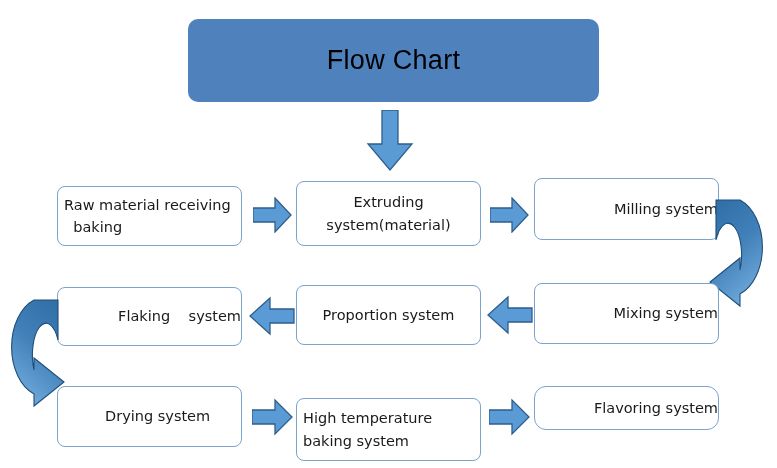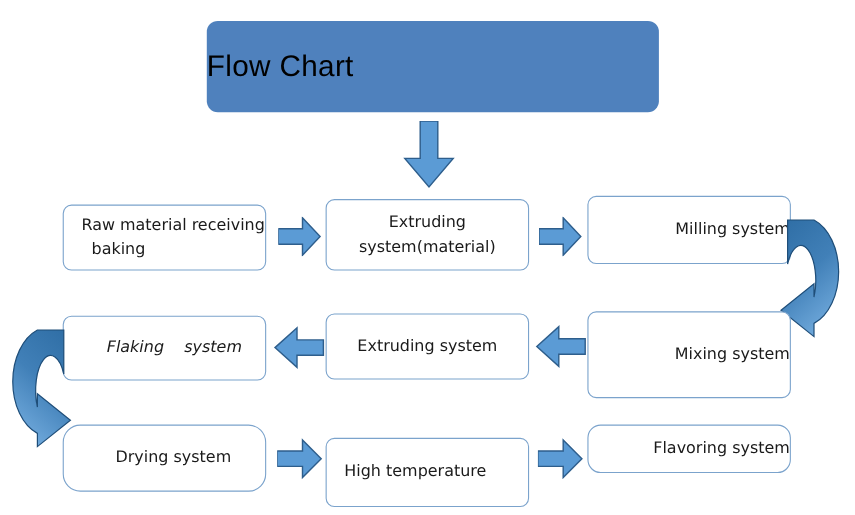--- a/index.html
+++ b/index.html
@@ -20,21 +20,21 @@
   .title-banner {
     position: absolute;
     left: 188px;
     top: 19px;
     width: 411px;
     height: 83px;
     background: #4F81BD;
     border-radius: 10px;
     display: flex;
     align-items: center;
-    justify-content: flex-start;
+    justify-content: center;
   }
   .title-text {
     font-family: "Liberation Sans", sans-serif;
     font-size: 27px;
     color: #000000;
     letter-spacing: 0.3px;
   }
 
   
   .node {
@@ -49,23 +49,23 @@
     display: flex;
     flex-direction: column;
     justify-content: center;
   }
   .node .line {
     display: block;
     line-height: 1.55;
     white-space: pre;
   }
   .node.center  { align-items: center; text-align: center; }
-  .node.left    { align-items: flex-start; text-align: left; padding-left: 16px; }
-  .node.indent  { align-items: flex-start; text-align: left; padding-left: 47px; border-radius: 16px; }
-  .node.indent2 { align-items: center; text-align: left; padding-left: 18px; font-style: italic; }
+  .node.left    { align-items: flex-start; text-align: left; padding-left: 6px; }
+  .node.indent  { align-items: flex-start; text-align: left; padding-left: 47px; }
+  .node.indent2 { align-items: flex-end; text-align: left; padding-left: 18px; }
   .node.indent3 { align-items: flex-end; text-align: left; padding-left: 20px; }
 
   
   .arrow { position: absolute; }
 
   
   .curve { position: absolute; }
 </style>
 </head>
 <body>
@@ -133,30 +133,30 @@
     <span class="line">Flaking    system</span>
   </div>
 
   <div class="arrow" style="left:248px; top:296px; width:48px; height:40px;">
     <svg width="48" height="40" viewBox="0 0 48 40">
       <polygon points="46,13 22,13 22,2 2,20 22,38 22,27 46,27" fill="#5B9BD5" stroke="#2E5E8C" stroke-width="1.3"></polygon>
     </svg>
   </div>
 
   <div class="node center" style="left:296px; top:285px; width:185px; height:60px;">
-    <span class="line">Extruding system</span>
+    <span class="line">Proportion system</span>
   </div>
 
   <div class="arrow" style="left:486px; top:295px; width:48px; height:40px;">
     <svg width="48" height="40" viewBox="0 0 48 40">
       <polygon points="46,13 22,13 22,2 2,20 22,38 22,27 46,27" fill="#5B9BD5" stroke="#2E5E8C" stroke-width="1.3"></polygon>
     </svg>
   </div>
 
-  <div class="node indent3" style="left:534px; top:283px; width:185px; height:79px;">
+  <div class="node indent3" style="left:534px; top:283px; width:185px; height:61px;">
     <span class="line">Mixing system</span>
   </div>
 
   <div class="curve" style="left:0px; top:296px; width:70px; height:130px;">
     <svg width="70" height="130" viewBox="0 0 70 130">
       <defs>
         <linearGradient id="gradLeft" x1="1" y1="0" x2="0.55" y2="1">
           <stop offset="0%" stop-color="#2E6DA4"></stop>
           <stop offset="55%" stop-color="#4180B8"></stop>
           <stop offset="100%" stop-color="#6BA5D8"></stop>
@@ -179,20 +179,21 @@
   </div>
 
   <div class="arrow" style="left:252px; top:398px; width:42px; height:38px;">
     <svg width="42" height="38" viewBox="0 0 42 38">
       <polygon points="0,12 23,12 23,2 40,19 23,36 23,26 0,26" fill="#5B9BD5" stroke="#2E5E8C" stroke-width="1.3"></polygon>
     </svg>
   </div>
 
   <div class="node left" style="left:296px; top:398px; width:185px; height:63px;">
     <span class="line">High temperature</span>
+    <span class="line">baking system</span>
   </div>
 
   <div class="arrow" style="left:489px; top:398px; width:42px; height:38px;">
     <svg width="42" height="38" viewBox="0 0 42 38">
       <polygon points="0,12 23,12 23,2 40,19 23,36 23,26 0,26" fill="#5B9BD5" stroke="#2E5E8C" stroke-width="1.3"></polygon>
     </svg>
   </div>
 
   <div class="node indent3" style="left:534px; top:386px; width:185px; height:44px;border-radius:12px;">
     <span class="line">Flavoring system</span>

